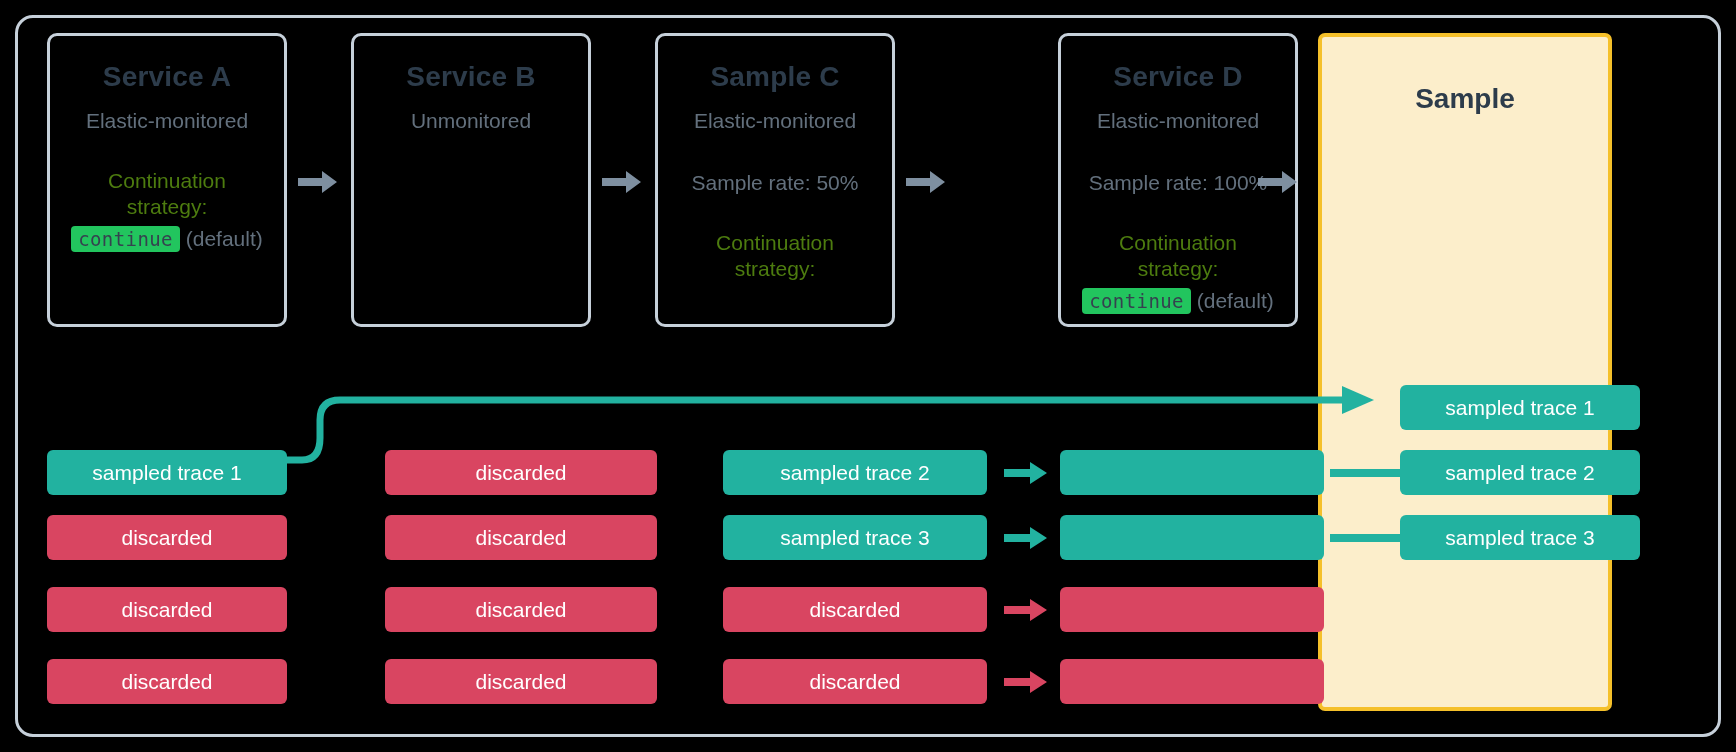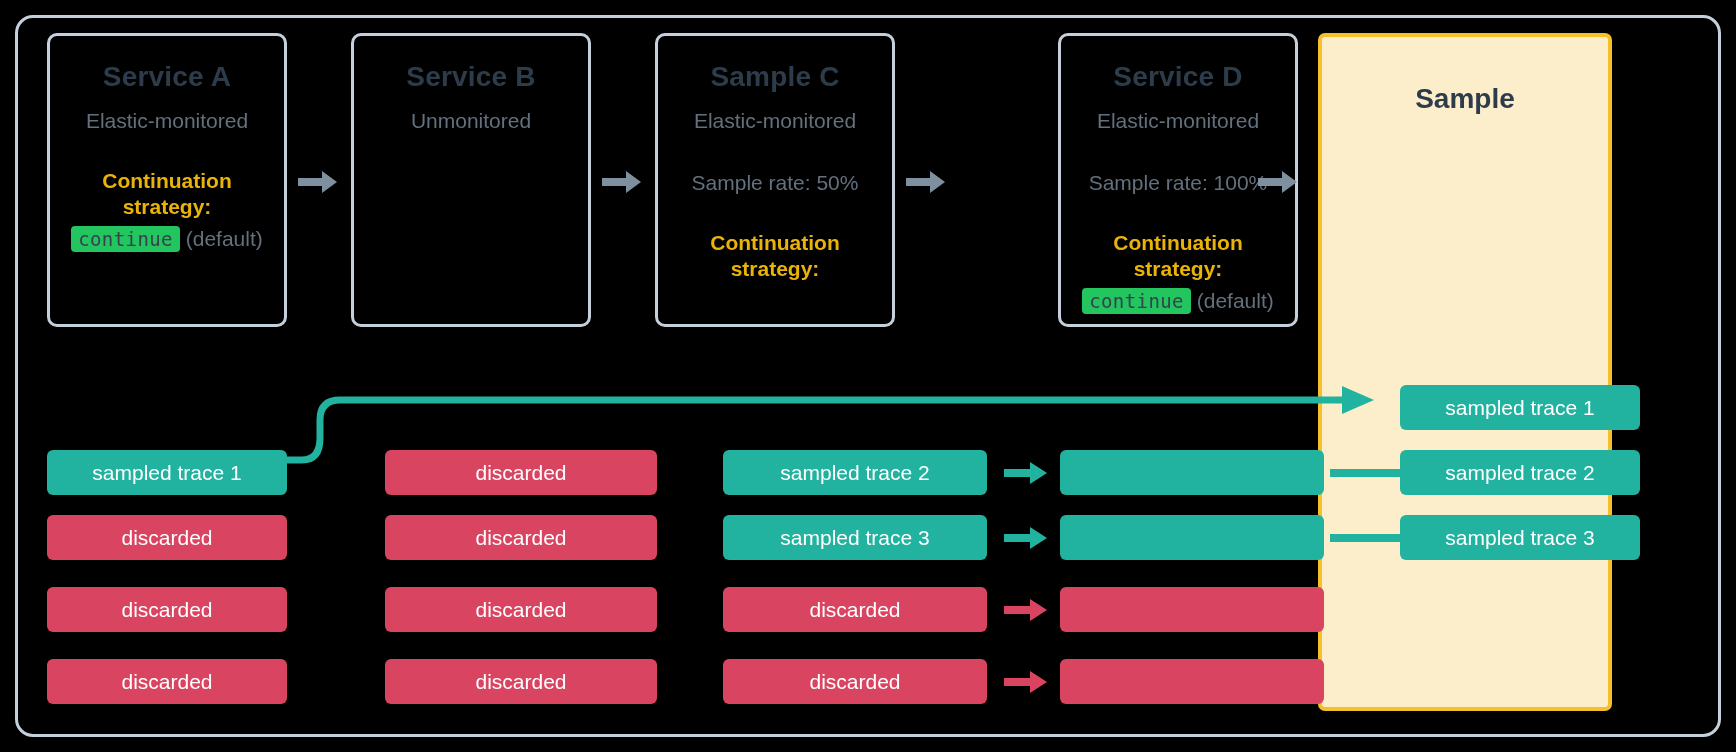--- a/index.html
+++ b/index.html
@@ -51,25 +51,24 @@
     line-height: 26px;
     margin-top: 14px;
   }
   .service-rate {
     color: #63707d;
     font-size: 21px;
     line-height: 26px;
     margin-top: 36px;
   }
   .service-strategy-label {
-    color: #eab308;
+    color: #4d7c0f;
     font-size: 21px;
     line-height: 26px;
     margin-top: 34px;
-    font-weight: bold;
   }
   .strategy-row {
     margin-top: 4px;
     color: #63707d;
     font-size: 21px;
     line-height: 30px;
     white-space: nowrap;
   }
   code.badge {
     background: #22c55e;

